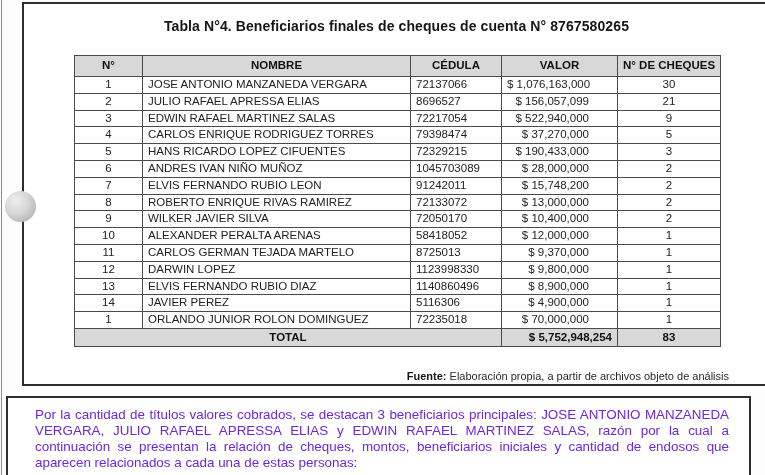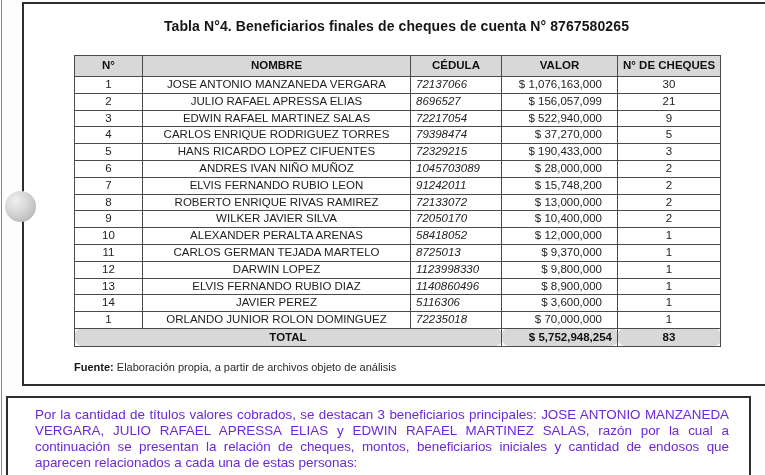--- a/index.html
+++ b/index.html
@@ -49,39 +49,38 @@
   table.benef thead th{
     background:var(--header-bg,#d8d8d8);
     font-weight:bold;
     text-align:center;
     font-size:11.5px;
     height:18px;
     color:#111;
   }
   table.benef tbody td{height:13.5px;color:#222;}
   table.benef tbody td:nth-child(1){text-align:center;}
-  table.benef tbody td:nth-child(2){text-align:center;}
-  table.benef tbody td:nth-child(3){text-align:left;font-style:italic;}
-  table.benef tbody td:nth-child(4){text-align:right;padding-right:15px;}
+  table.benef tbody td:nth-child(2){text-align:left;}
+  table.benef tbody td:nth-child(3){text-align:left;}
+  table.benef tbody td:nth-child(4){text-align:right;padding-right:28px;}
   table.benef tbody td:nth-child(5){text-align:center;}
   table.benef tfoot td{
     background:var(--header-bg,#d8d8d8);
     font-weight:bold;
     height:15px;
     color:#111;
-    border-radius:7px;
   }
   table.benef tfoot td.total-label{text-align:center;}
   table.benef tfoot td.total-valor{text-align:right;}
   table.benef tfoot td.total-cheques{text-align:center;}
   .fuente{
     position:absolute;
     left:50px;top:357px;width:646px;
-    margin:0;
-    text-align:left;
+    margin:9px;
+    text-align:right;
     font-size:11px;
     color:#2a2a2a;
   }
   .fuente b{color:#161616;}
   .body-par{
     margin:9px 20px 0 27px;
     font-size:13.4px;
     line-height:16px;
     text-align:justify;
     color:#6d28d9;
@@ -212,21 +211,21 @@
             <td>13</td>
             <td>ELVIS FERNANDO RUBIO DIAZ</td>
             <td>1140860496</td>
             <td>$ 8,900,000</td>
             <td>1</td>
           </tr>
           <tr>
             <td>14</td>
             <td>JAVIER PEREZ</td>
             <td>5116306</td>
-            <td>$ 3,600,000</td>
+            <td>$ 4,900,000</td>
             <td>1</td>
           </tr>
           <tr>
             <td>1</td>
             <td>ORLANDO JUNIOR ROLON DOMINGUEZ</td>
             <td>72235018</td>
             <td>$ 70,000,000</td>
             <td>1</td>
           </tr>
         </tbody>

